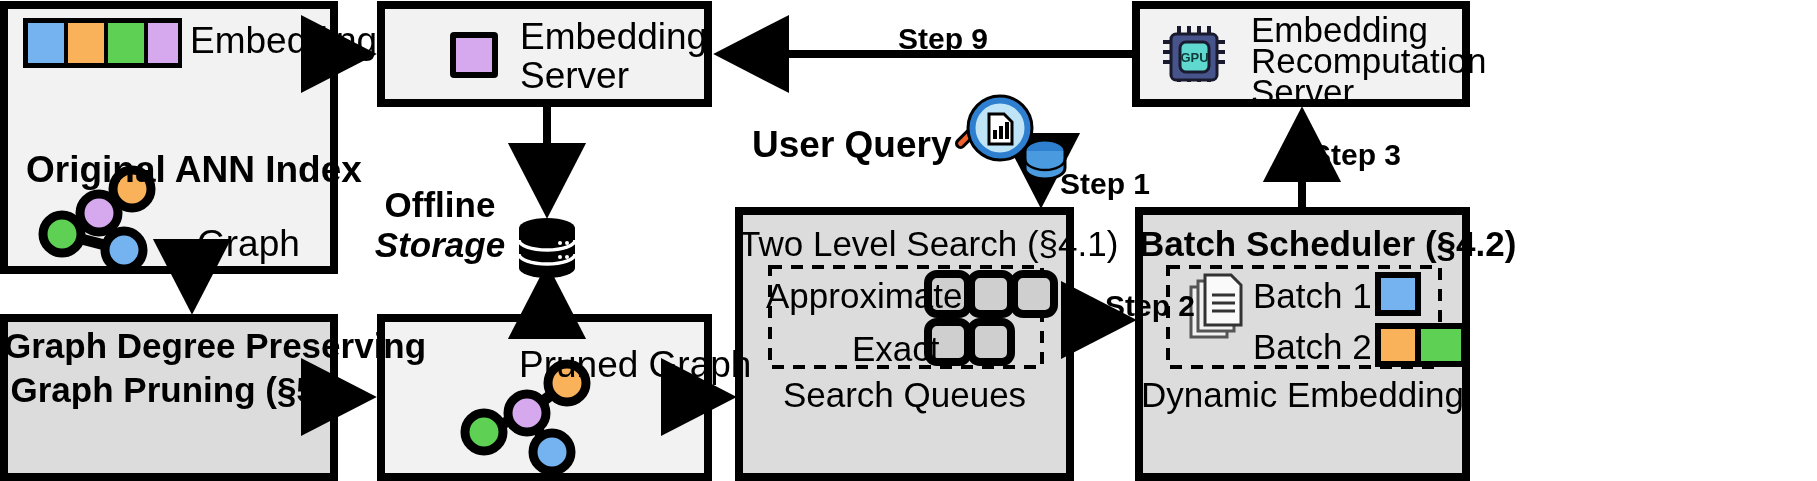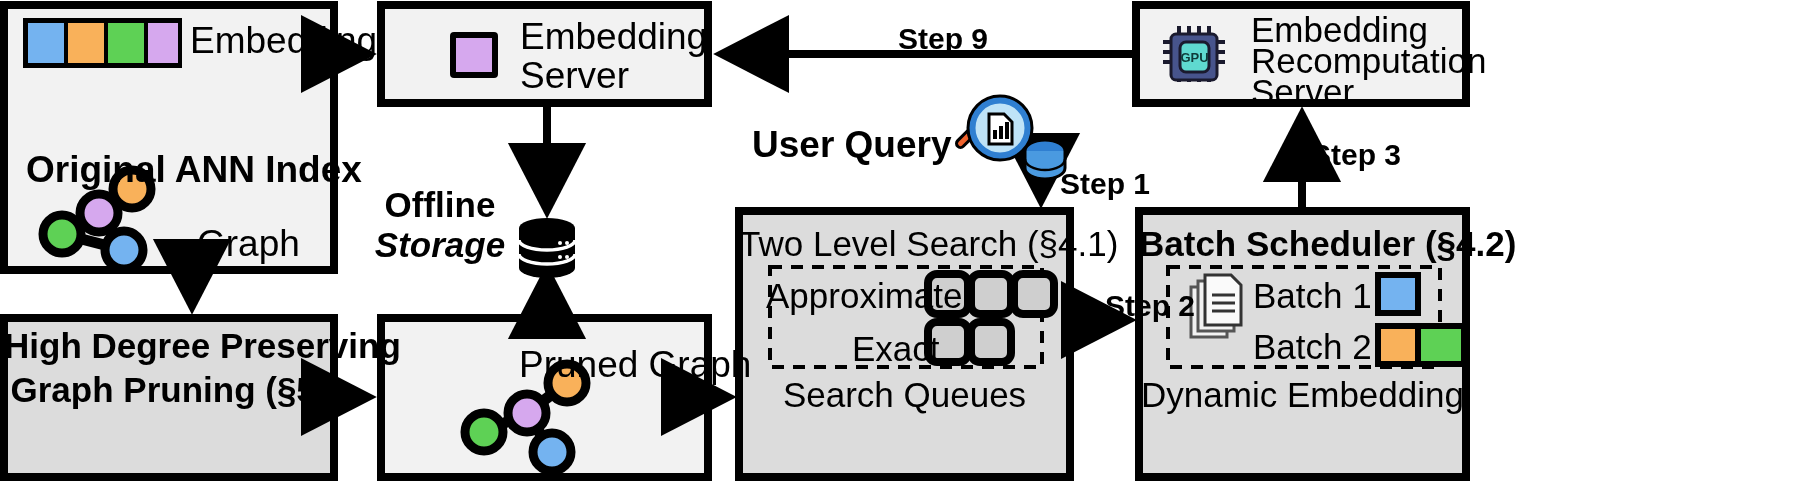--- a/index.html
+++ b/index.html
@@ -167,21 +167,21 @@
       <rect x="1171" y="34" width="46" height="46" rx="5" fill="#47548c" stroke="#1a1a2e" stroke-width="3"></rect>
       <rect x="1180" y="42" width="29" height="30" rx="6" fill="#5fd9d0" stroke="#1a1a2e" stroke-width="3"></rect>
       <text x="1194.5" y="62" font-family="Liberation Sans, sans-serif" font-size="13" font-weight="bold" fill="#0e3a38" text-anchor="middle">GPU</text>
     </g>
   </svg>
 
   <div class="txt" style="left:190px;top:20px;font-size:37px;">Embedding</div>
   <div class="txt b" style="left:26px;top:113px;font-size:37px;margin-top:36px;">Original ANN Index</div>
   <div class="txt" style="left:197px;top:223px;font-size:37px;">Graph</div>
 
-  <div class="txt b ctr" style="left:4px;top:326px;width:330px;font-size:35px;">High Degree Preserving</div>
+  <div class="txt b ctr" style="left:4px;top:326px;width:330px;font-size:35px;">Graph Degree Preserving</div>
   <div class="txt b ctr" style="left:4px;top:370px;width:330px;font-size:35px;">Graph Pruning (§5)</div>
 
   <div class="txt" style="left:520px;top:16px;font-size:37px;">Embedding</div>
   <div class="txt" style="left:520px;top:55px;font-size:37px;">Server</div>
 
   <div class="txt b ctr" style="left:370px;top:185px;width:140px;font-size:35px;">Offline</div>
   <div class="txt b ctr" style="left:370px;top:225px;width:140px;font-size:35px;font-style:italic;">Storage</div>
 
   <div class="txt" style="left:519px;top:344px;font-size:37px;">Pruned Graph</div>
 

